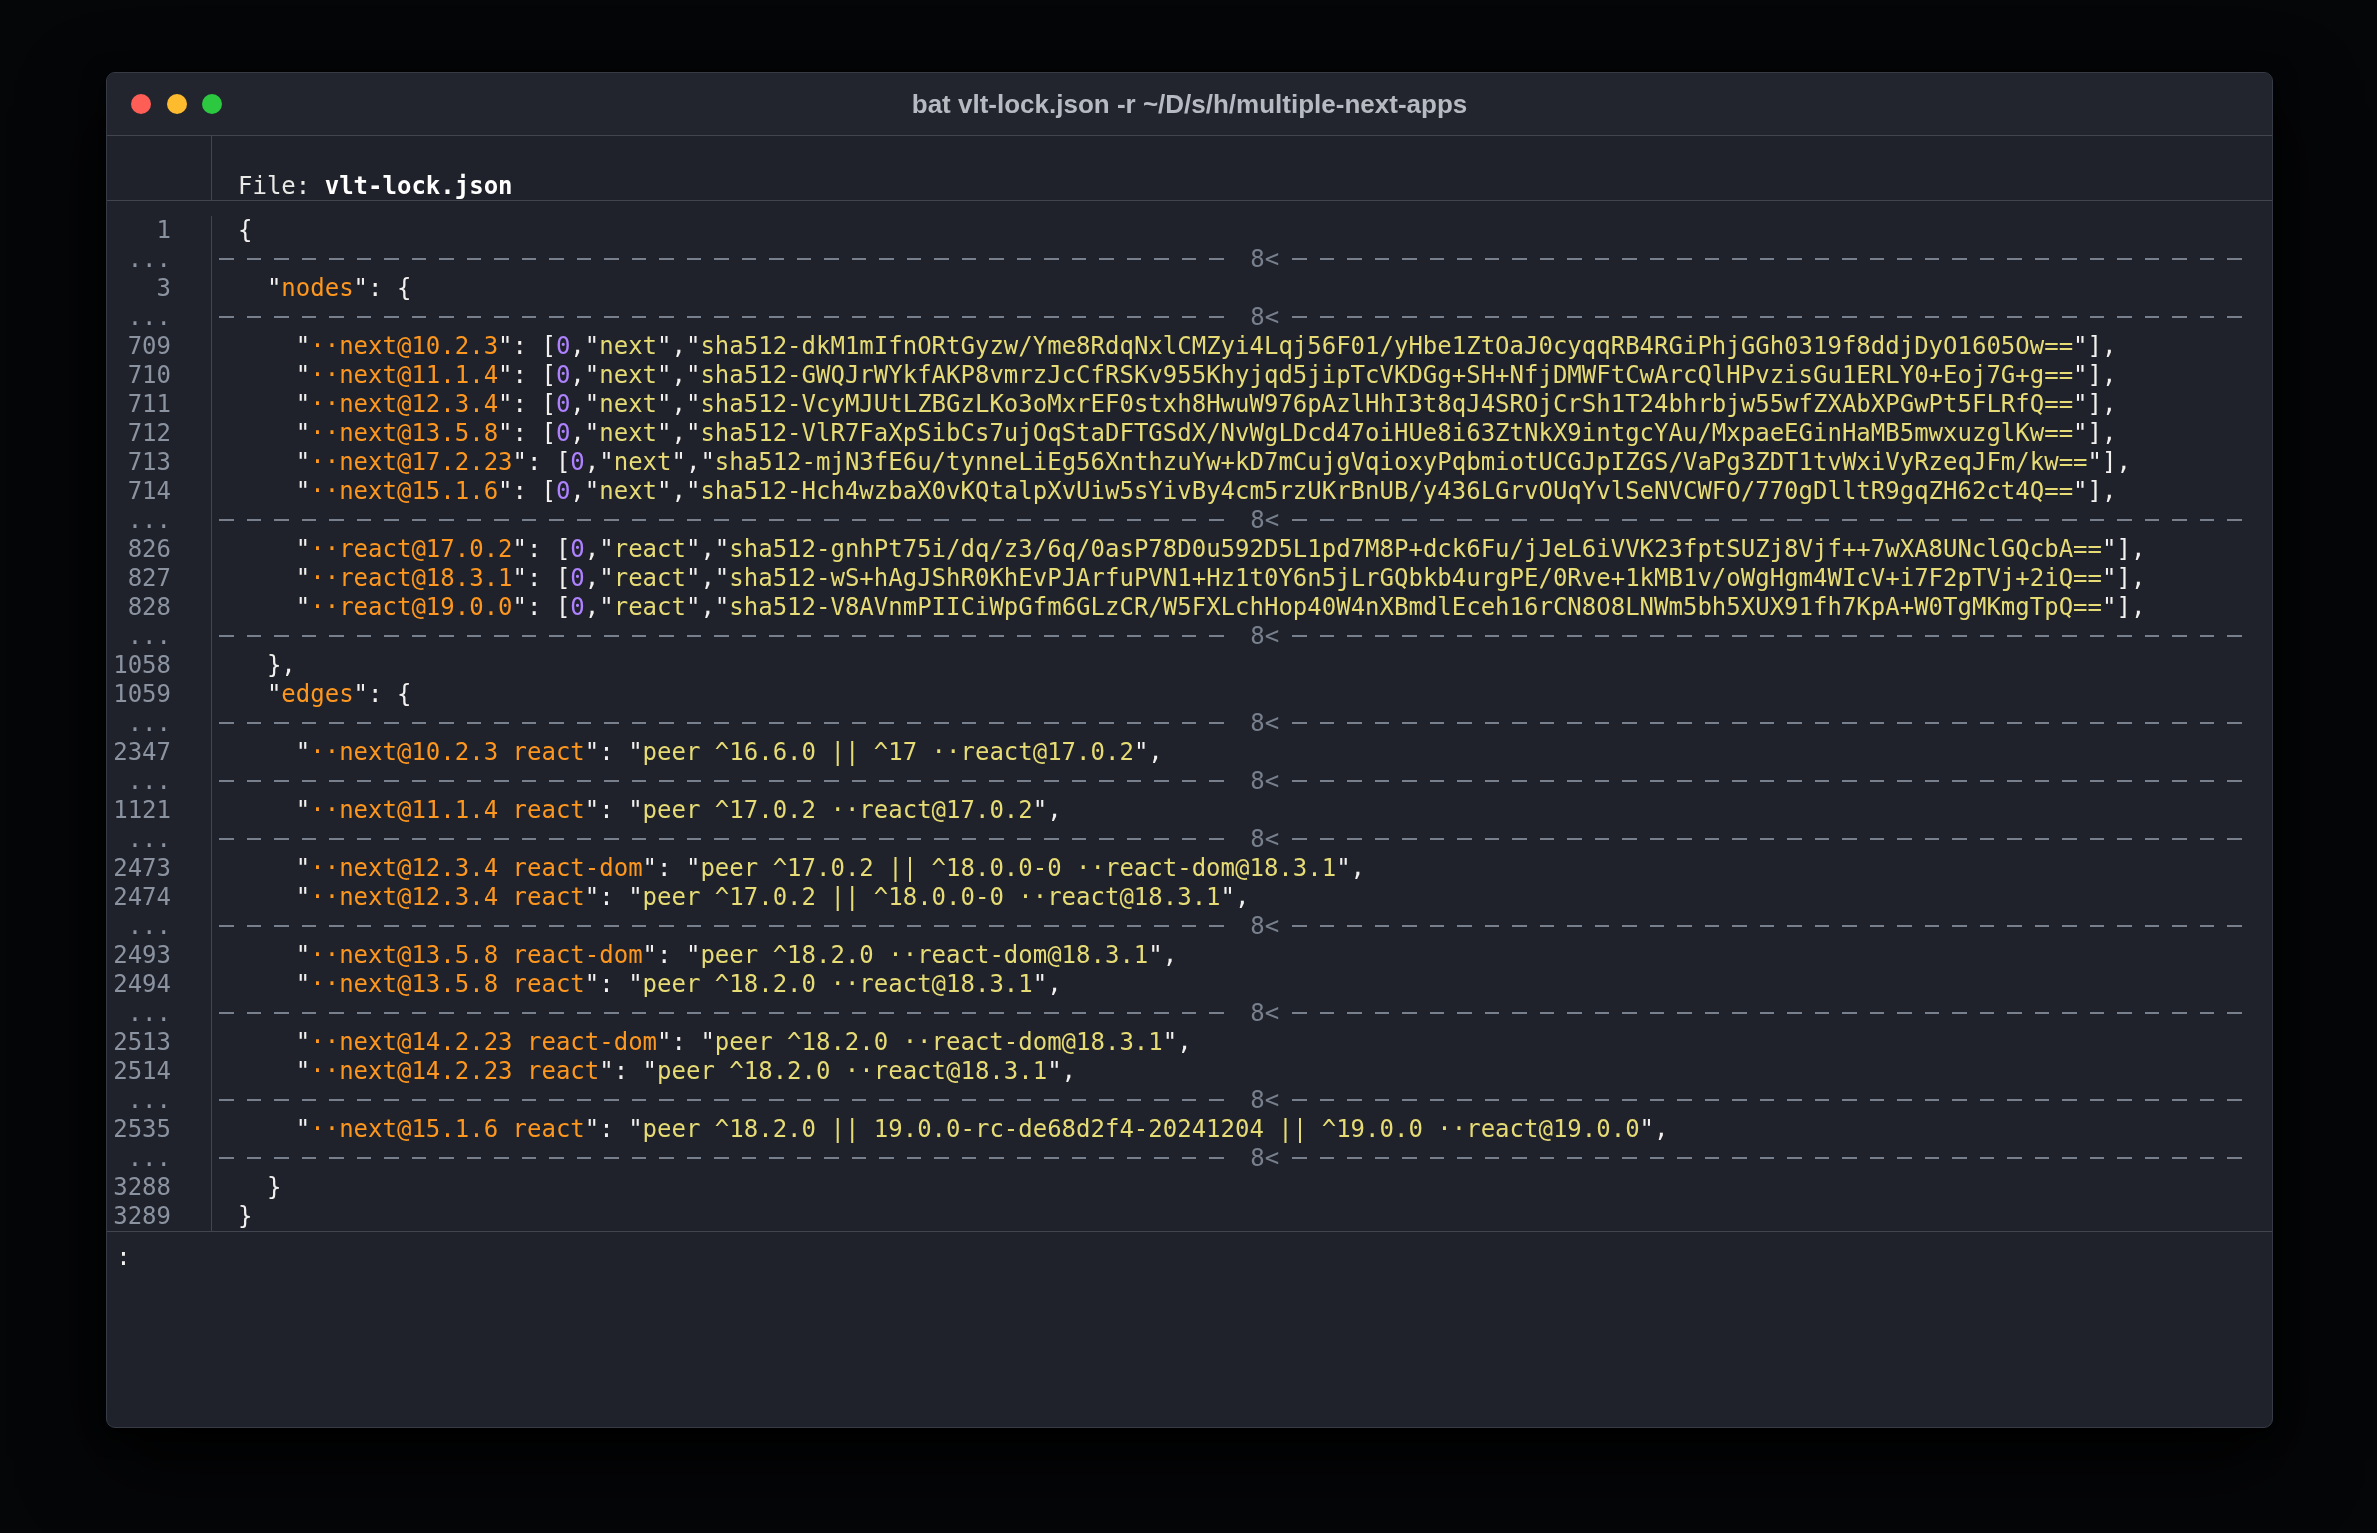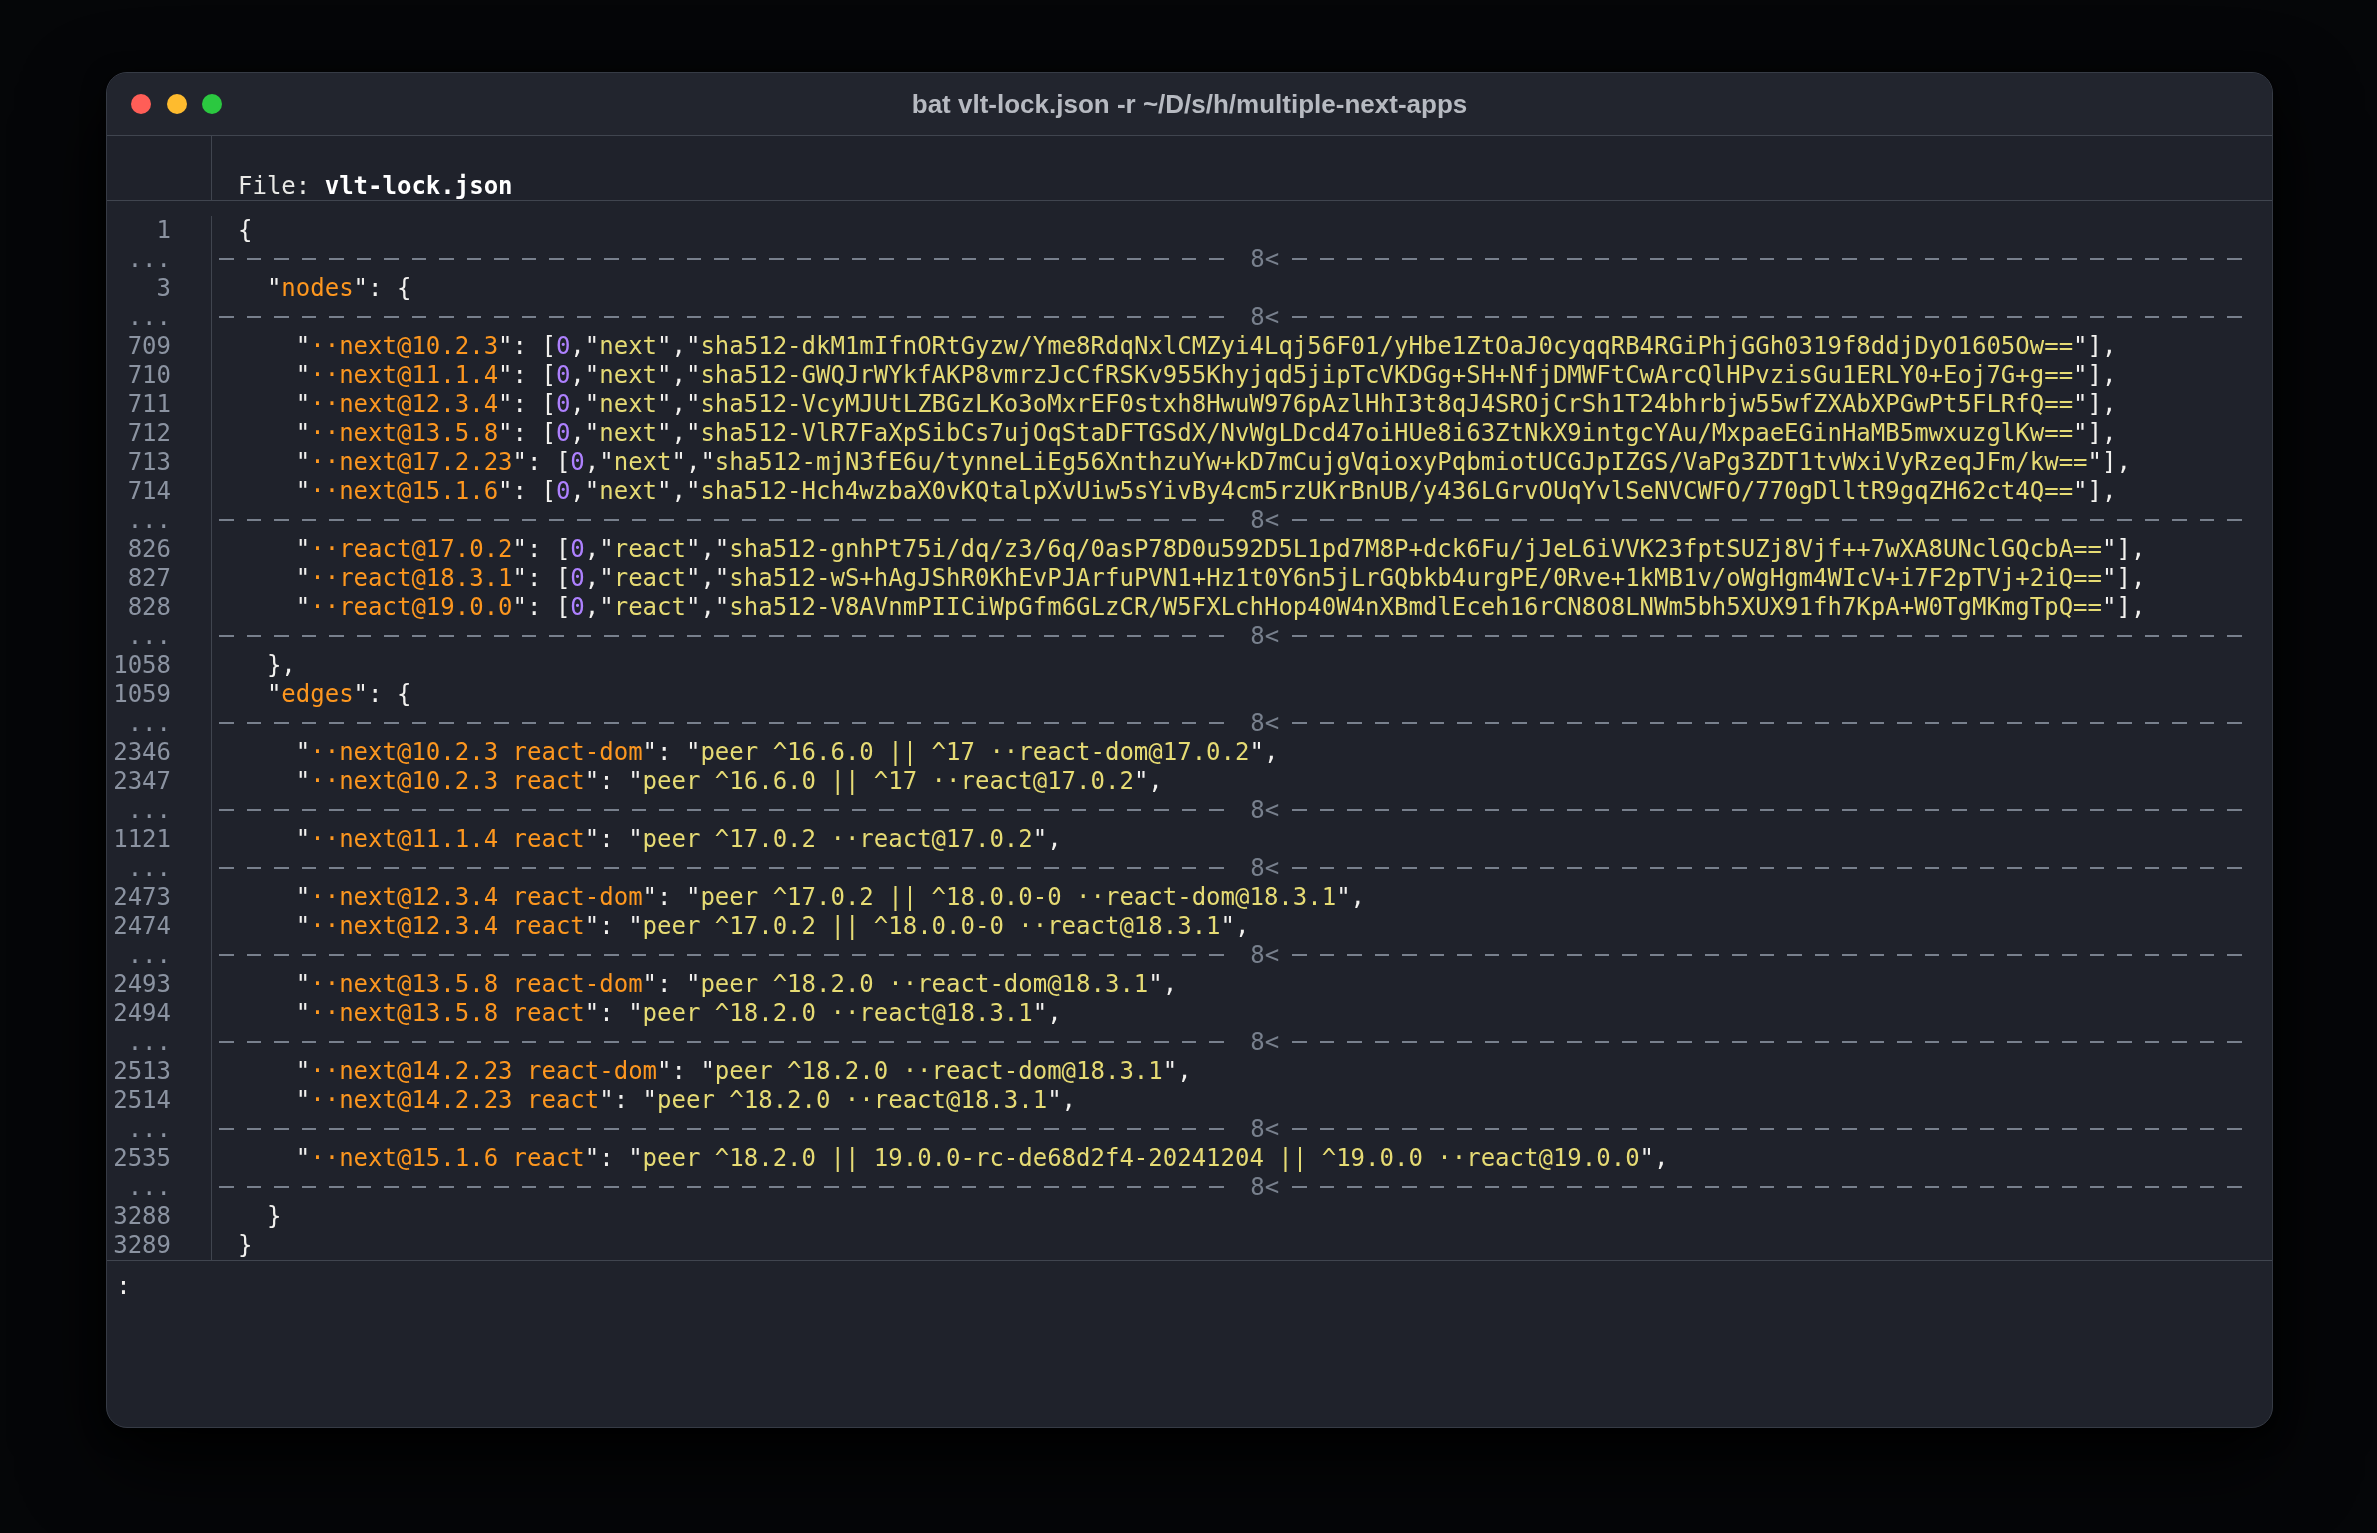--- a/index.html
+++ b/index.html
@@ -1,19 +1,19 @@
 <!DOCTYPE html>
 <html style="font-size:14.7px"><head>
 <meta charset="utf-8">
 <style>
   html,body{margin:0;padding:0;background:#050608;}
   .stage{position:relative;width:2377px;height:1534px;background:#050608;overflow:hidden;
          font-family:"DejaVu Sans Mono",monospace;}
   .window{position:absolute;left:106px;top:72px;width:2167px;height:1356px;
-          background:#1f222b;border-radius:21px;border:0.9px solid #363b45;
+          background:#1f222b;border-radius:9px;border:0.9px solid #363b45;
           box-shadow:0 33px 83px rgba(0,0,0,.9), 0 5.5px 22px rgba(0,0,0,.7);
           overflow:hidden;box-sizing:border-box;}
   .titlebar{position:relative;height:62px;display:flex;align-items:center;justify-content:center;
             border-bottom:1.8px solid #40454f;background:#22252e;}
   .traffic{position:absolute;left:24px;top:0;height:100%;display:flex;align-items:center;gap:15.6px;}
   .light{width:20px;height:20px;border-radius:50%;}
   .title-text{font-family:"Liberation Sans",sans-serif;font-weight:bold;font-size:26px;color:#b7bac1;}
   .filehead{display:flex;height:64px;border-bottom:1.8px solid #40454f;align-items:flex-end;}
   .gutter-cell{width:105px;flex:none;border-right:1.8px solid #40454f;height:100%;
                text-align:right;padding-right:40px;box-sizing:border-box;color:#8b93a1;
@@ -143,24 +143,20 @@
         </div>
         <div class="row">
           <div class="gutter-cell">...</div>
           <div class="snip-content">
             <div class="dash dash-left"></div>
             <span class="snip-mark">8&lt;</span>
             <div class="dash dash-right"></div>
           </div>
         </div>
         <div class="row">
-          <div class="gutter-cell">2346</div>
-          <div class="content"><span class="c-p">    "</span><span class="c-k">··next@10.2.3 react-dom</span><span class="c-p">": "</span><span class="c-s">peer ^16.6.0 || ^17 ··react-dom@17.0.2</span><span class="c-p">",</span></div>
-        </div>
-        <div class="row">
           <div class="gutter-cell">2347</div>
           <div class="content"><span class="c-p">    "</span><span class="c-k">··next@10.2.3 react</span><span class="c-p">": "</span><span class="c-s">peer ^16.6.0 || ^17 ··react@17.0.2</span><span class="c-p">",</span></div>
         </div>
         <div class="row">
           <div class="gutter-cell">...</div>
           <div class="snip-content">
             <div class="dash dash-left"></div>
             <span class="snip-mark">8&lt;</span>
             <div class="dash dash-right"></div>
           </div>

